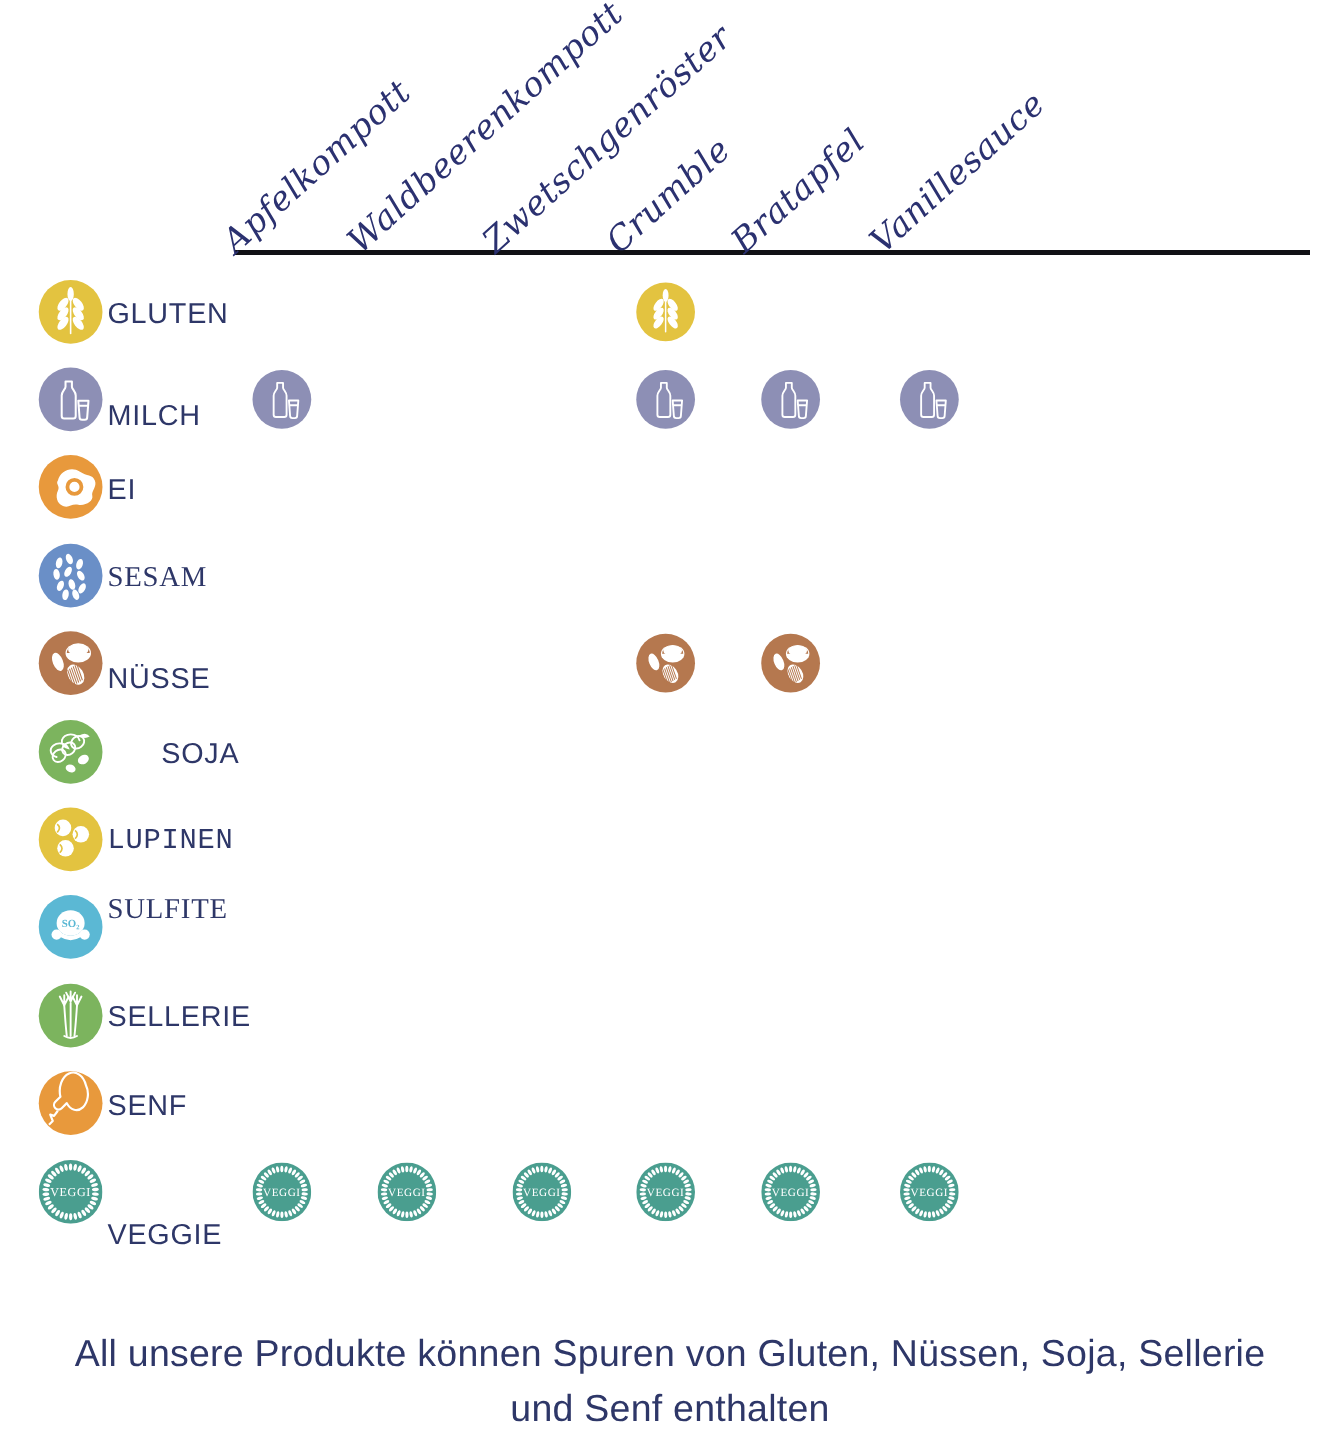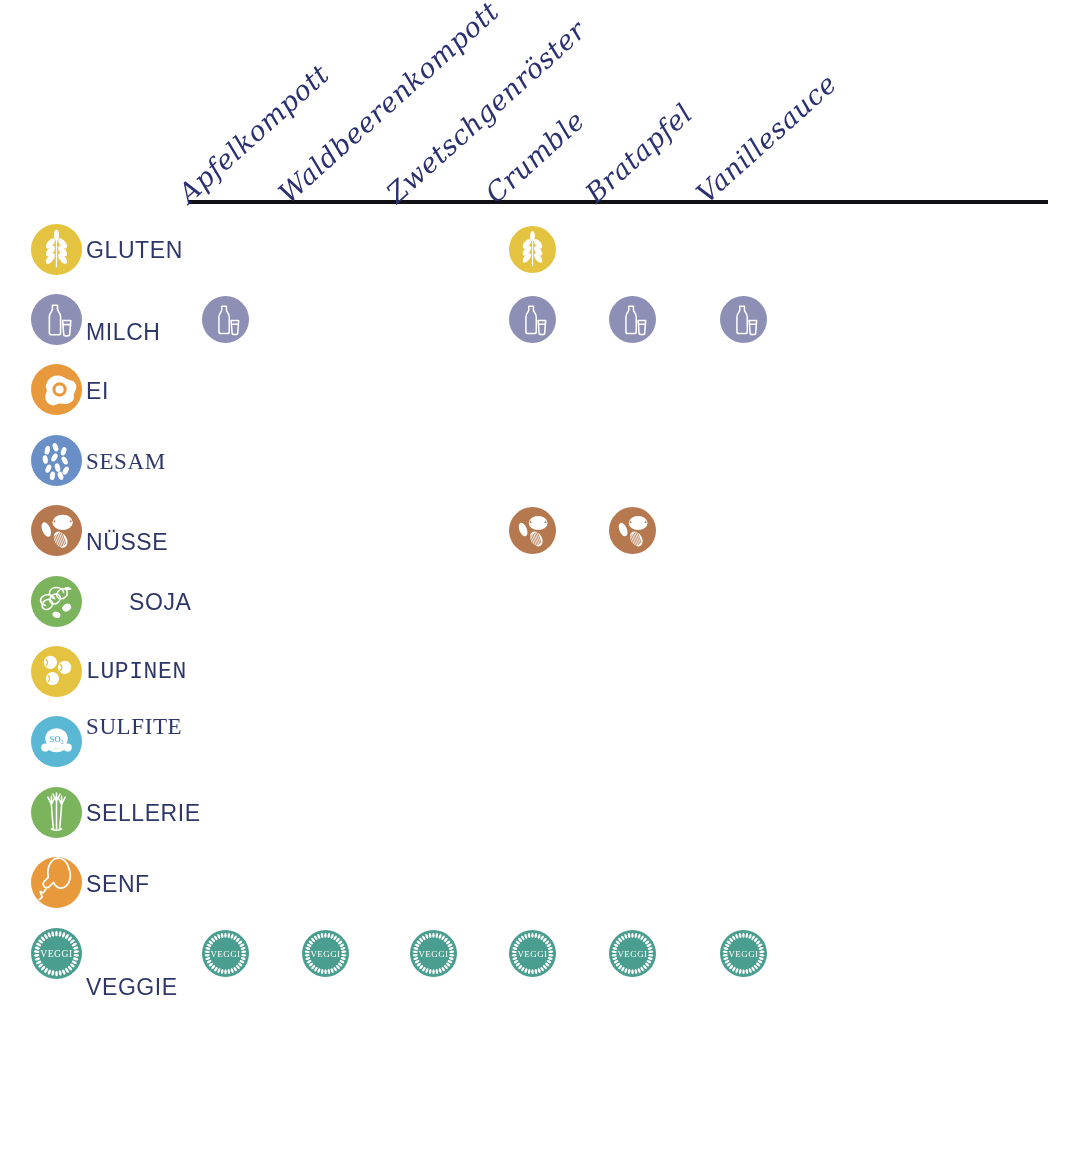--- a/index.html
+++ b/index.html
@@ -63,20 +63,22 @@
     line-height:44px;
     letter-spacing:.2px;
   }
 </style>
 </head>
 <body>
 
 <div id="matrix">
   <div class="head-rule"></div>
   <div class="footer">
+    <div>All unsere Produkte können Spuren von Gluten, Nüssen, Soja, Sellerie</div>
+    <div>und Senf enthalten</div>
   </div>
 <div class="col-head" style="left: 193px; top: 178px;">Apfelkompott</div>
     <div class="col-head" style="left: 293px; top: 178px;">Waldbeerenkompott</div>
     <div class="col-head" style="left: 401px; top: 178px;">Zwetschgenröster</div>
     <div class="col-head" style="left: 500px; top: 178px;">Crumble</div>
     <div class="col-head" style="left: 600px; top: 178px;">Bratapfel</div>
     <div class="col-head" style="left: 711px; top: 178px;">Vanillesauce</div>
     <div class="ico" style="width: 51px; height: 51px; left: 30.5px; top: 223.5px; background: rgb(227, 195, 64);">
       <svg width="51" height="51" viewBox="0 0 100 100">
         <g fill="#ffffff" stroke="#ffffff" stroke-width="2.5" stroke-linecap="round">

